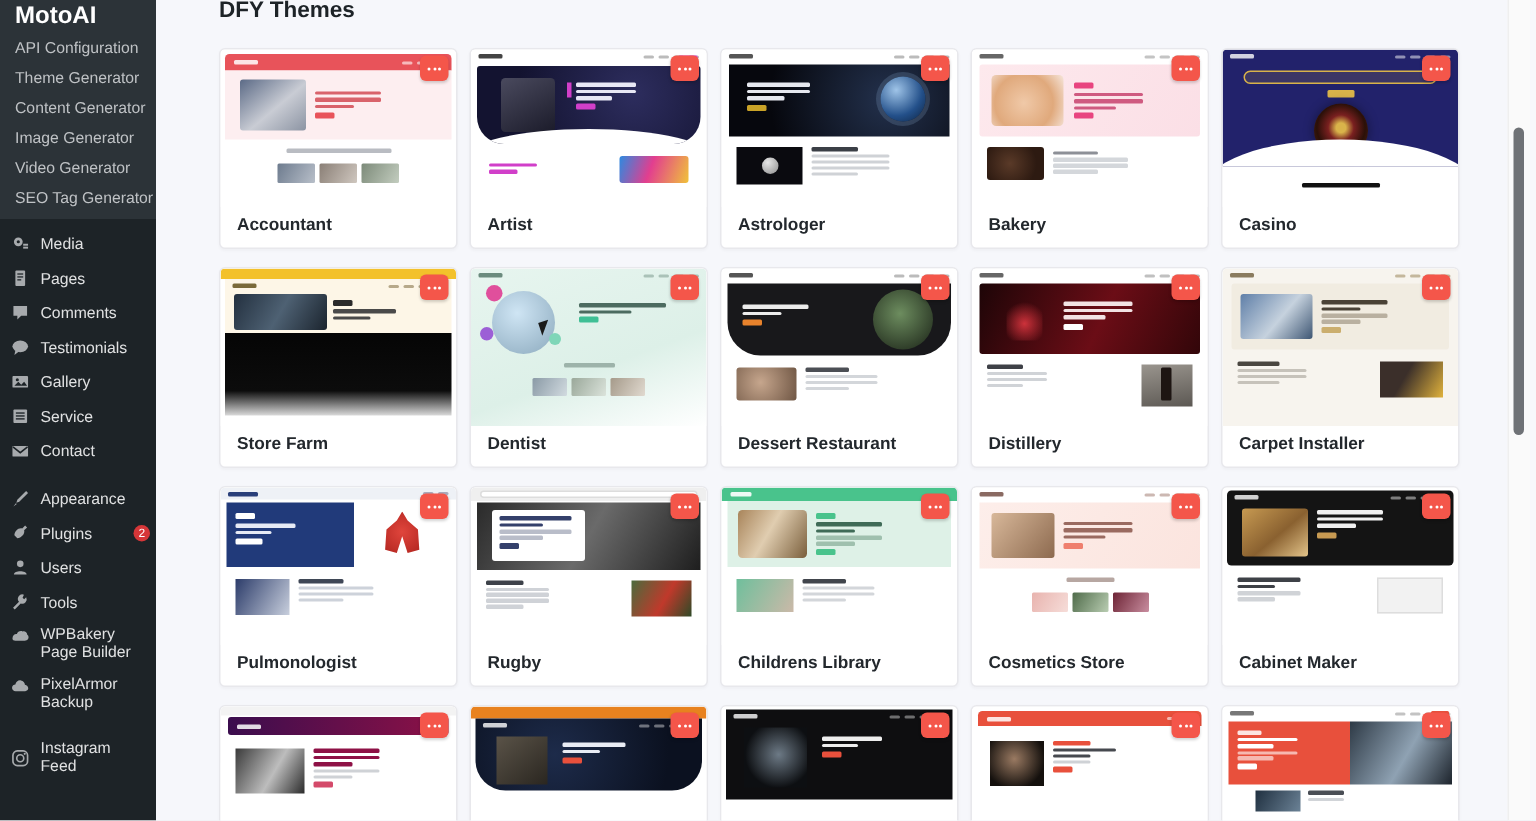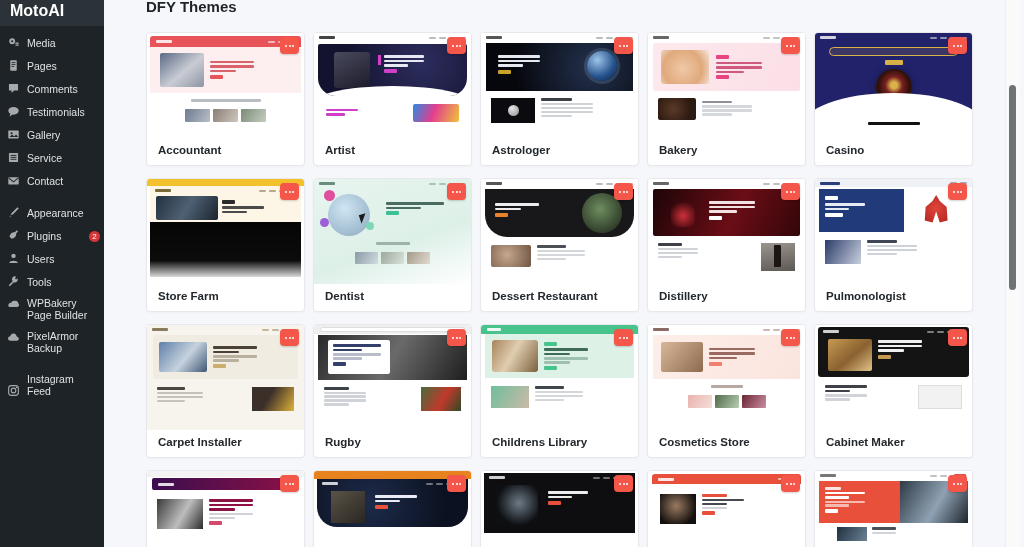--- a/index.html
+++ b/index.html
@@ -26,21 +26,21 @@
     padding: 5px 0 5px 10px; line-height: 12px;
   }
   .sub-item {
     color: #bfc2c5; font-size: 10.5px;
     padding: 4.5px 0 4.5px 10px; line-height: 11px;
     cursor: pointer; white-space: nowrap;
   }
 
   .menu-gap { height: 5px; }
   .menu-item {
-    display: flex; align-items: flex-end; gap: 7px;
+    display: flex; align-items: center; gap: 7px;
     padding: 5px 4px 5px 7px;
     font-size: 10.5px; line-height: 12px;
     color: #e0e1e2; cursor: pointer;
     min-height: 21px;
   }
   .menu-item .mi-label { flex: 1; }
   .menu-item.two-line { align-items: flex-start; padding-top: 4px; }
   .menu-item.two-line .mi-ico { margin-top: 1px; }
   .mi-ico {
     width: 13px; height: 13px; flex: 0 0 13px;
@@ -141,20 +141,28 @@
   }
 </style>
 </head>
 <body>
 
 <div id="app">
 
   <div id="sidebar">
     <div class="submenu-wrap">
       <div class="sub-title">MotoAI</div>
+      <div id="submenu-items">
+          <div class="sub-item">API Configuration</div>
+          <div class="sub-item">Theme Generator</div>
+          <div class="sub-item">Content Generator</div>
+          <div class="sub-item">Image Generator</div>
+          <div class="sub-item">Video Generator</div>
+          <div class="sub-item">SEO Tag Generator</div>
+        </div>
     </div>
     <div class="menu-gap"></div>
     <div id="menu-items">
         <div class="menu-item">
           <span class="mi-ico">
             <svg viewBox="0 0 20 20">
               <circle cx="8" cy="8" r="4.5"></circle>
               <circle cx="8" cy="8" r="1.6" fill="#1d2327"></circle>
               <rect x="13" y="10" width="5" height="2"></rect>
               <rect x="13" y="13" width="5" height="2"></rect>
@@ -634,59 +642,20 @@
           </div>
           <div class="dots-btn">
             <i></i>
             <i></i>
             <i></i>
           </div>
           <div class="card-name">Distillery</div>
         </div>
         <div class="card">
           <div class="thumb">
-            <div class="site">
-              <div style="height:8px;background:#eef1f6;display:flex;align-items:center;padding:0 5px;justify-content:space-between">
-                <div class="logo" style="background:#2a3f7a;width:20px"></div>
-                <div class="navs">
-                  <i style="background:#aab"></i>
-                  <i style="background:#aab"></i>
-                </div>
-              </div>
-              <div style="display:flex;margin:2px 4px 0 4px;height:43px">
-                <div style="flex:1.15;background:#213a7a;padding:7px 6px">
-                  <div class="btn-s" style="background:#fff;margin-bottom:3px"></div>
-                  <div class="ln" style="width:40px;background:#e6eaf5;margin-bottom:2px"></div>
-                  <div class="ln" style="width:24px;background:#e6eaf5;margin-bottom:2px"></div>
-                  <div class="btn-s" style="background:#fff;width:18px;margin-top:3px"></div>
-                </div>
-                <div style="flex:1;background:#fff;position:relative">
-                  <div style="position:absolute;left:50%;top:6px;transform:translateX(-50%);width:30px;height:30px;background:radial-gradient(circle at 50% 45%,#e0453c,#a81f1a);clip-path:polygon(50% 0,62% 20%,85% 40%,88% 85%,62% 92%,50% 55%,38% 92%,12% 85%,15% 40%,38% 20%)"></div>
-                </div>
-              </div>
-              <div style="display:flex;gap:6px;padding:8px 10px 0 10px">
-                <div style="width:36px;height:24px;background:linear-gradient(120deg,#2c3c6a,#c8cfdd)"></div>
-                <div style="flex:1">
-                  <div class="ln" style="width:30px;background:#3f4756;margin-bottom:2px"></div>
-                  <div class="ln" style="width:50px;background:#cdd2da;margin-bottom:1.6px"></div>
-                  <div class="ln" style="width:50px;background:#cdd2da;margin-bottom:1.6px"></div>
-                  <div class="ln" style="width:30px;background:#cdd2da;margin-bottom:1.6px"></div>
-                </div>
-              </div>
-            </div>
-          </div>
-          <div class="dots-btn">
-            <i></i>
-            <i></i>
-            <i></i>
-          </div>
-          <div class="card-name">Pulmonologist</div>
-        </div>
-        <div class="card">
-          <div class="thumb">
             <div class="site" style="background:#f7f4ee">
               <div class="bar" style="background:transparent">
                 <div class="logo" style="background:#8a7b5e"></div>
                 <div class="navs">
                   <i style="background:#c4b79c"></i>
                   <i style="background:#c4b79c"></i>
                   <i style="background:#c4b79c"></i>
                   <i style="background:#c4b79c"></i>
                 </div>
               </div>
@@ -710,20 +679,59 @@
                 <div style="width:42px;height:24px;background:linear-gradient(120deg,#3b2f2a 40%,#e0b23c)"></div>
               </div>
             </div>
           </div>
           <div class="dots-btn">
             <i></i>
             <i></i>
             <i></i>
           </div>
           <div class="card-name">Carpet Installer</div>
+        </div>
+        <div class="card">
+          <div class="thumb">
+            <div class="site">
+              <div style="height:8px;background:#eef1f6;display:flex;align-items:center;padding:0 5px;justify-content:space-between">
+                <div class="logo" style="background:#2a3f7a;width:20px"></div>
+                <div class="navs">
+                  <i style="background:#aab"></i>
+                  <i style="background:#aab"></i>
+                </div>
+              </div>
+              <div style="display:flex;margin:2px 4px 0 4px;height:43px">
+                <div style="flex:1.15;background:#213a7a;padding:7px 6px">
+                  <div class="btn-s" style="background:#fff;margin-bottom:3px"></div>
+                  <div class="ln" style="width:40px;background:#e6eaf5;margin-bottom:2px"></div>
+                  <div class="ln" style="width:24px;background:#e6eaf5;margin-bottom:2px"></div>
+                  <div class="btn-s" style="background:#fff;width:18px;margin-top:3px"></div>
+                </div>
+                <div style="flex:1;background:#fff;position:relative">
+                  <div style="position:absolute;left:50%;top:6px;transform:translateX(-50%);width:30px;height:30px;background:radial-gradient(circle at 50% 45%,#e0453c,#a81f1a);clip-path:polygon(50% 0,62% 20%,85% 40%,88% 85%,62% 92%,50% 55%,38% 92%,12% 85%,15% 40%,38% 20%)"></div>
+                </div>
+              </div>
+              <div style="display:flex;gap:6px;padding:8px 10px 0 10px">
+                <div style="width:36px;height:24px;background:linear-gradient(120deg,#2c3c6a,#c8cfdd)"></div>
+                <div style="flex:1">
+                  <div class="ln" style="width:30px;background:#3f4756;margin-bottom:2px"></div>
+                  <div class="ln" style="width:50px;background:#cdd2da;margin-bottom:1.6px"></div>
+                  <div class="ln" style="width:50px;background:#cdd2da;margin-bottom:1.6px"></div>
+                  <div class="ln" style="width:30px;background:#cdd2da;margin-bottom:1.6px"></div>
+                </div>
+              </div>
+            </div>
+          </div>
+          <div class="dots-btn">
+            <i></i>
+            <i></i>
+            <i></i>
+          </div>
+          <div class="card-name">Pulmonologist</div>
         </div>
         <div class="card">
           <div class="thumb">
             <div class="site">
               <div style="height:9px;background:#efefef;display:flex;align-items:center;padding:0 6px">
                 <div style="flex:1;height:5px;background:#fff;border:1px solid #ddd;border-radius:3px"></div>
               </div>
               <div style="margin:1px 4px 0 4px;height:45px;background:linear-gradient(120deg,#2a2a2a,#6a6a6a 50%,#1e1e1e);position:relative;overflow:hidden">
                 <div style="position:absolute;left:10px;top:5px;width:62px;height:34px;background:#fff;border-radius:2px;padding:4px 5px">
                   <div class="ln" style="width:48px;background:#34406b;margin-bottom:2px"></div>

